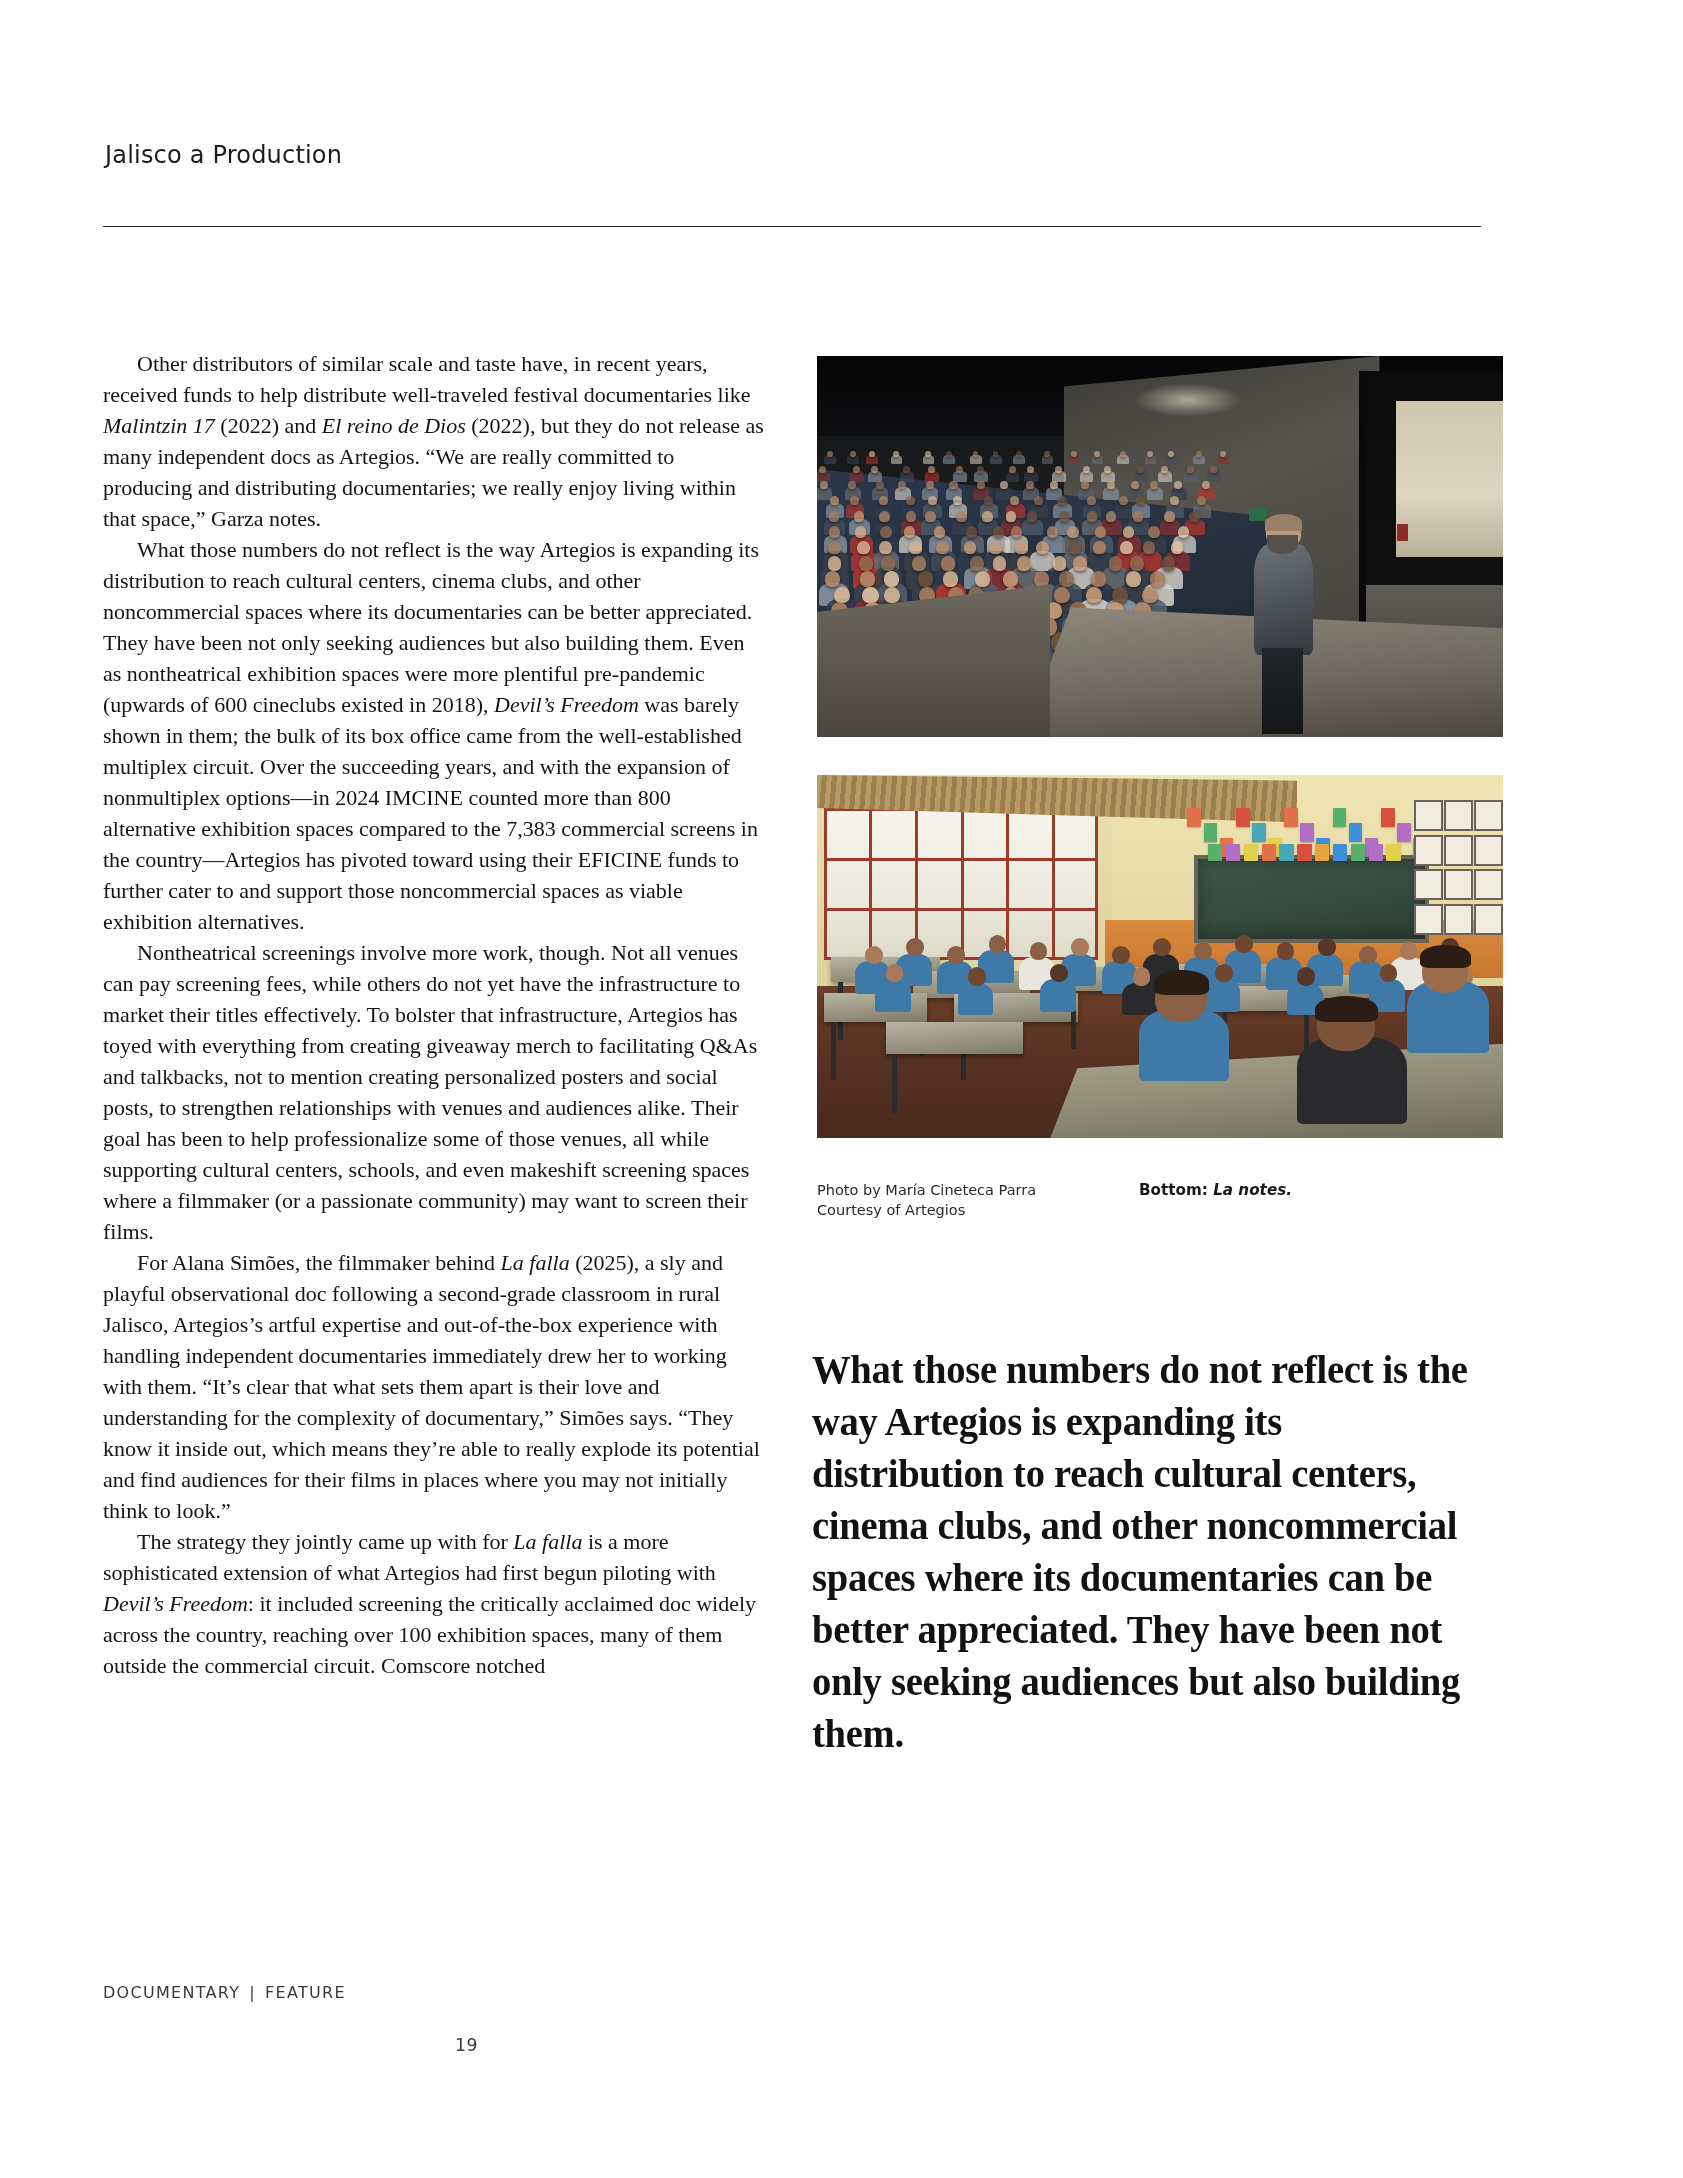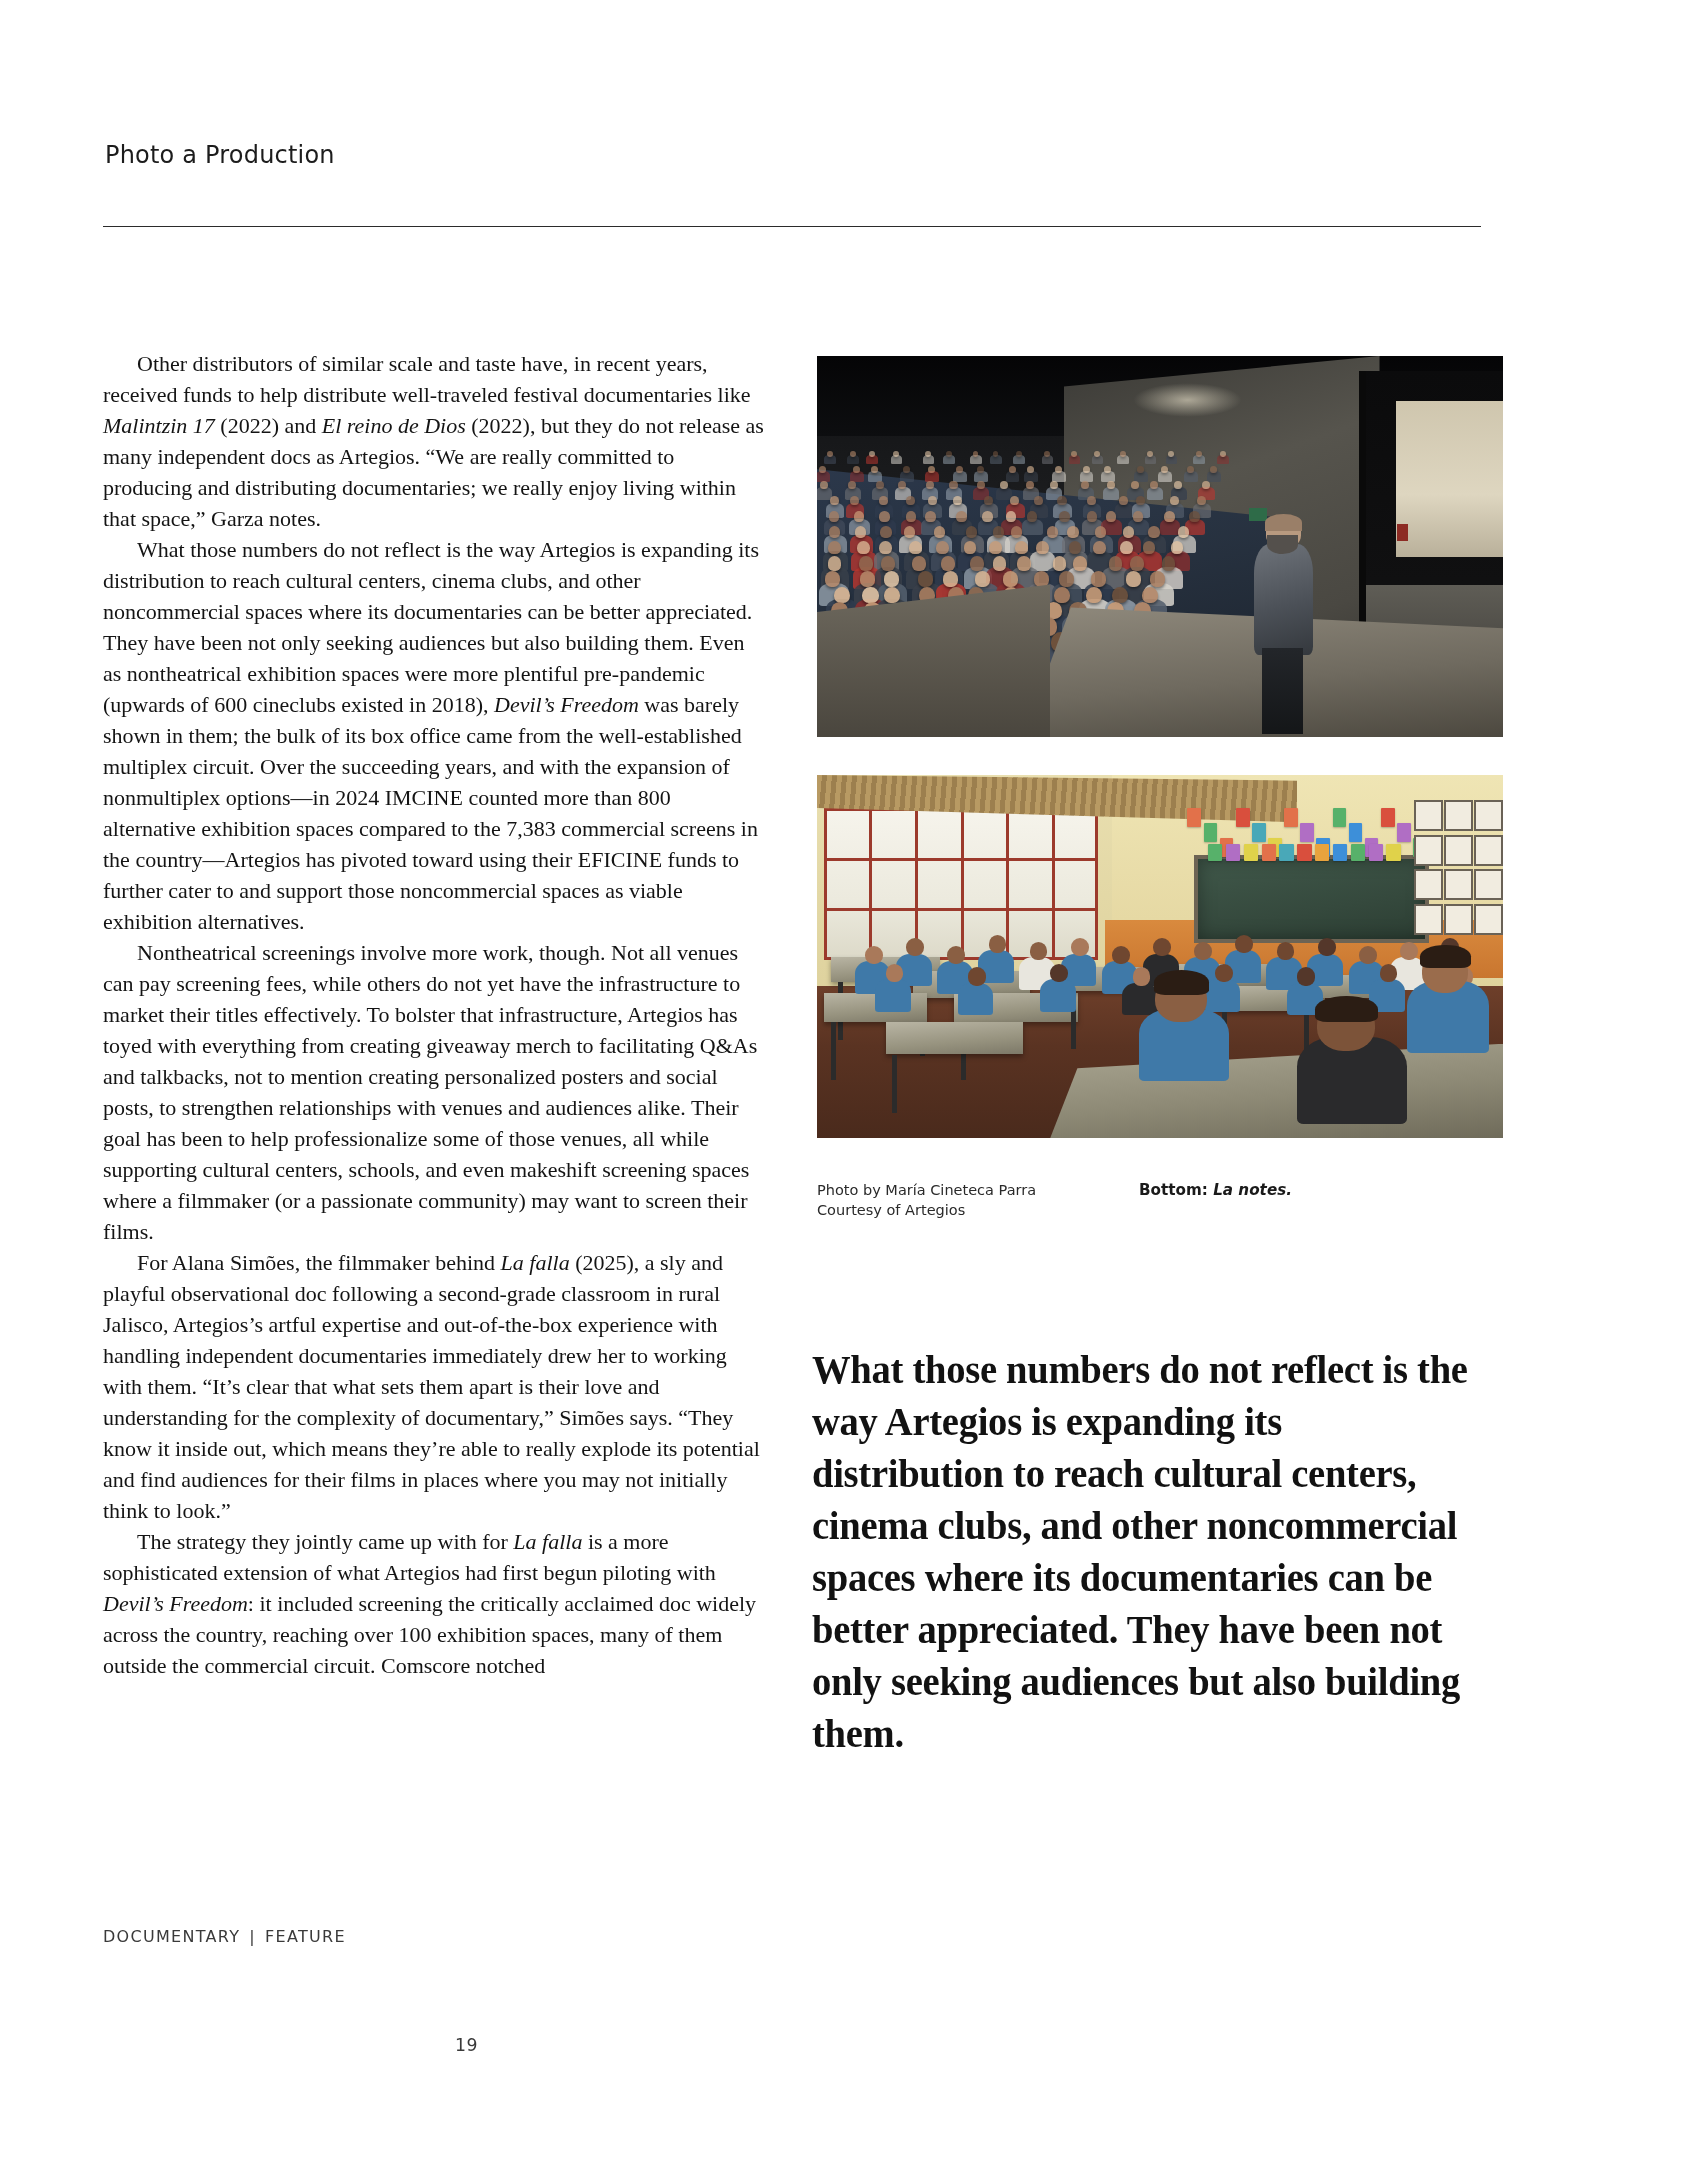--- a/index.html
+++ b/index.html
@@ -281,21 +281,21 @@
     color: #121212;
     margin: 0;
     transform: scaleX(0.965);
     transform-origin: left top;
   }
 
   
   .footer {
     position: absolute;
     left: 103px;
-    top: 1927px;
+    top: 1983px;
     font-family: "DejaVu Sans", sans-serif;
     font-size: 16px;
     letter-spacing: 1.3px;
     color: #3a3a3a;
   }
   .footer .pipe { padding: 0 9px; }
   .footer-page {
     position: absolute;
     left: 455px;
     top: 2035px;
@@ -303,21 +303,21 @@
     font-size: 17.3px;
     letter-spacing: 0.5px;
     color: #3a3a3a;
   }
 </style>
 </head>
 <body>
 
 <div class="page">
 
-  <div class="running-head">Photo a Production</div>
+  <div class="running-head">Jalisco a Production</div>
   <div class="head-rule"></div>
 
   <div class="col-left" id="body-column">
       <p>Other distributors of similar scale and taste have, in recent years, received funds to help distribute well-traveled festival documentaries like <em>Malintzin 17</em> (2022) and <em>El reino de Dios</em> (2022), but they do not release as many independent docs as Artegios. “We are really committed to producing and distributing documentaries; we really enjoy living within that space,” Garza notes.</p>
       <p>What those numbers do not reflect is the way Artegios is expanding its distribution to reach cultural centers, cinema clubs, and other noncommercial spaces where its documentaries can be better appreciated. They have been not only seeking audiences but also building them. Even as nontheatrical exhibition spaces were more plentiful pre-pandemic (upwards of 600 cineclubs existed in 2018), <em>Devil’s Freedom</em> was barely shown in them; the bulk of its box office came from the well-established multiplex circuit. Over the succeeding years, and with the expansion of nonmultiplex options—in 2024 IMCINE counted more than 800 alternative exhibition spaces compared to the 7,383 commercial screens in the country—Artegios has pivoted toward using their EFICINE funds to further cater to and support those noncommercial spaces as viable exhibition alternatives.</p>
       <p>Nontheatrical screenings involve more work, though. Not all venues can pay screening fees, while others do not yet have the infrastructure to market their titles effectively. To bolster that infrastructure, Artegios has toyed with everything from creating giveaway merch to facilitating Q&amp;As and talkbacks, not to mention creating personalized posters and social posts, to strengthen relationships with venues and audiences alike. Their goal has been to help professionalize some of those venues, all while supporting cultural centers, schools, and even makeshift screening spaces where a filmmaker (or a passionate community) may want to screen their films.</p>
       <p>For Alana Simões, the filmmaker behind <em>La falla</em> (2025), a sly and playful observational doc following a second-grade classroom in rural Jalisco, Artegios’s artful expertise and out-of-the-box experience with handling independent documentaries immediately drew her to working with them. “It’s clear that what sets them apart is their love and understanding for the complexity of documentary,” Simões says. “They know it inside out, which means they’re able to really explode its potential and find audiences for their films in places where you may not initially think to look.”</p>
       <p>The strategy they jointly came up with for <em>La falla</em> is a more sophisticated extension of what Artegios had first begun piloting with <em>Devil’s Freedom</em>: it included screening the critically acclaimed doc widely across the country, reaching over 100 exhibition spaces, many of them outside the commercial circuit. Comscore notched</p>
     </div>
 

